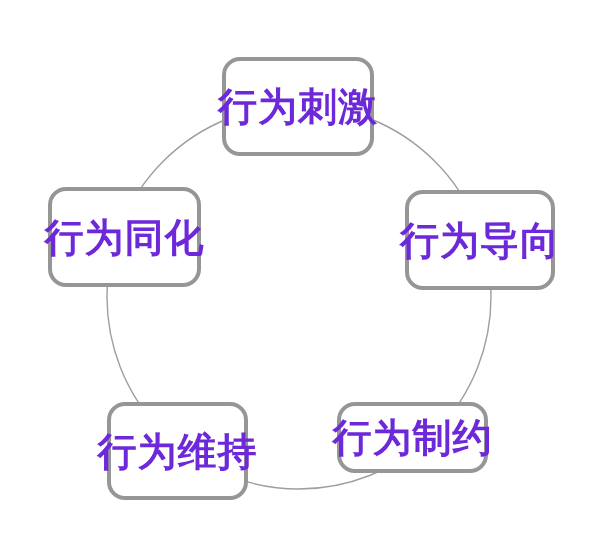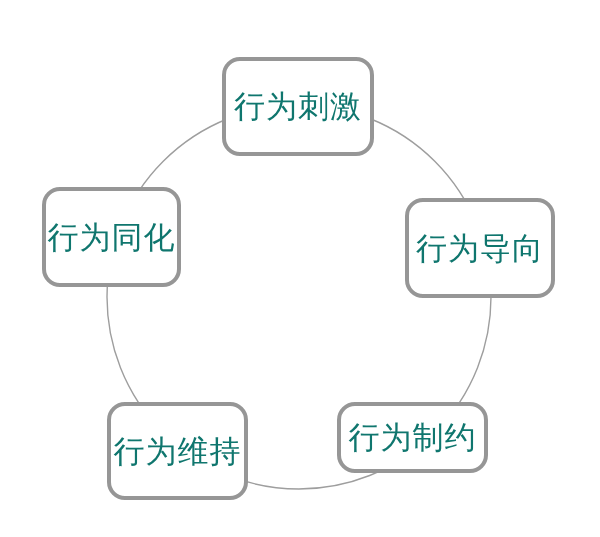--- a/index.html
+++ b/index.html
@@ -33,33 +33,33 @@
     background: #ffffff;
     border: 4px solid #969696;
     border-radius: 18px;
     display: flex;
     align-items: center;
     justify-content: center;
     z-index: 2;
   }
   .node-label {
     font-family: "Liberation Serif", "DejaVu Serif", serif;
-    font-size: 31px;
-    font-weight: 400;
-    color: #0f766e;
+    font-size: 39px;
+    font-weight: 700;
+    color: #6d28d9;
     letter-spacing: 1px;
     line-height: 1;
     white-space: nowrap;
   }
   
   .node-0 { left: 222px; top: 57px;  width: 152px; height: 99px;  }
-  .node-1 { left: 405px; top: 198px; width: 150px; height: 100px; }
+  .node-1 { left: 405px; top: 190px; width: 150px; height: 100px; }
   .node-2 { left: 337px; top: 402px; width: 151px; height: 71px;  }
   .node-3 { left: 107px; top: 402px; width: 141px; height: 98px;  }
-  .node-4 { left: 42px;  top: 187px; width: 139px; height: 100px; text-align: right; }
+  .node-4 { left: 48px;  top: 187px; width: 153px; height: 100px; text-align: right; }
 </style>
 </head>
 <body>
 
 <div id="diagram-canvas">
 
   <svg id="cycle-ring" viewBox="0 0 600 537">
     <circle cx="299" cy="297" r="192" fill="none" stroke="#9e9e9e" stroke-width="1.4"></circle>
   </svg>
 

